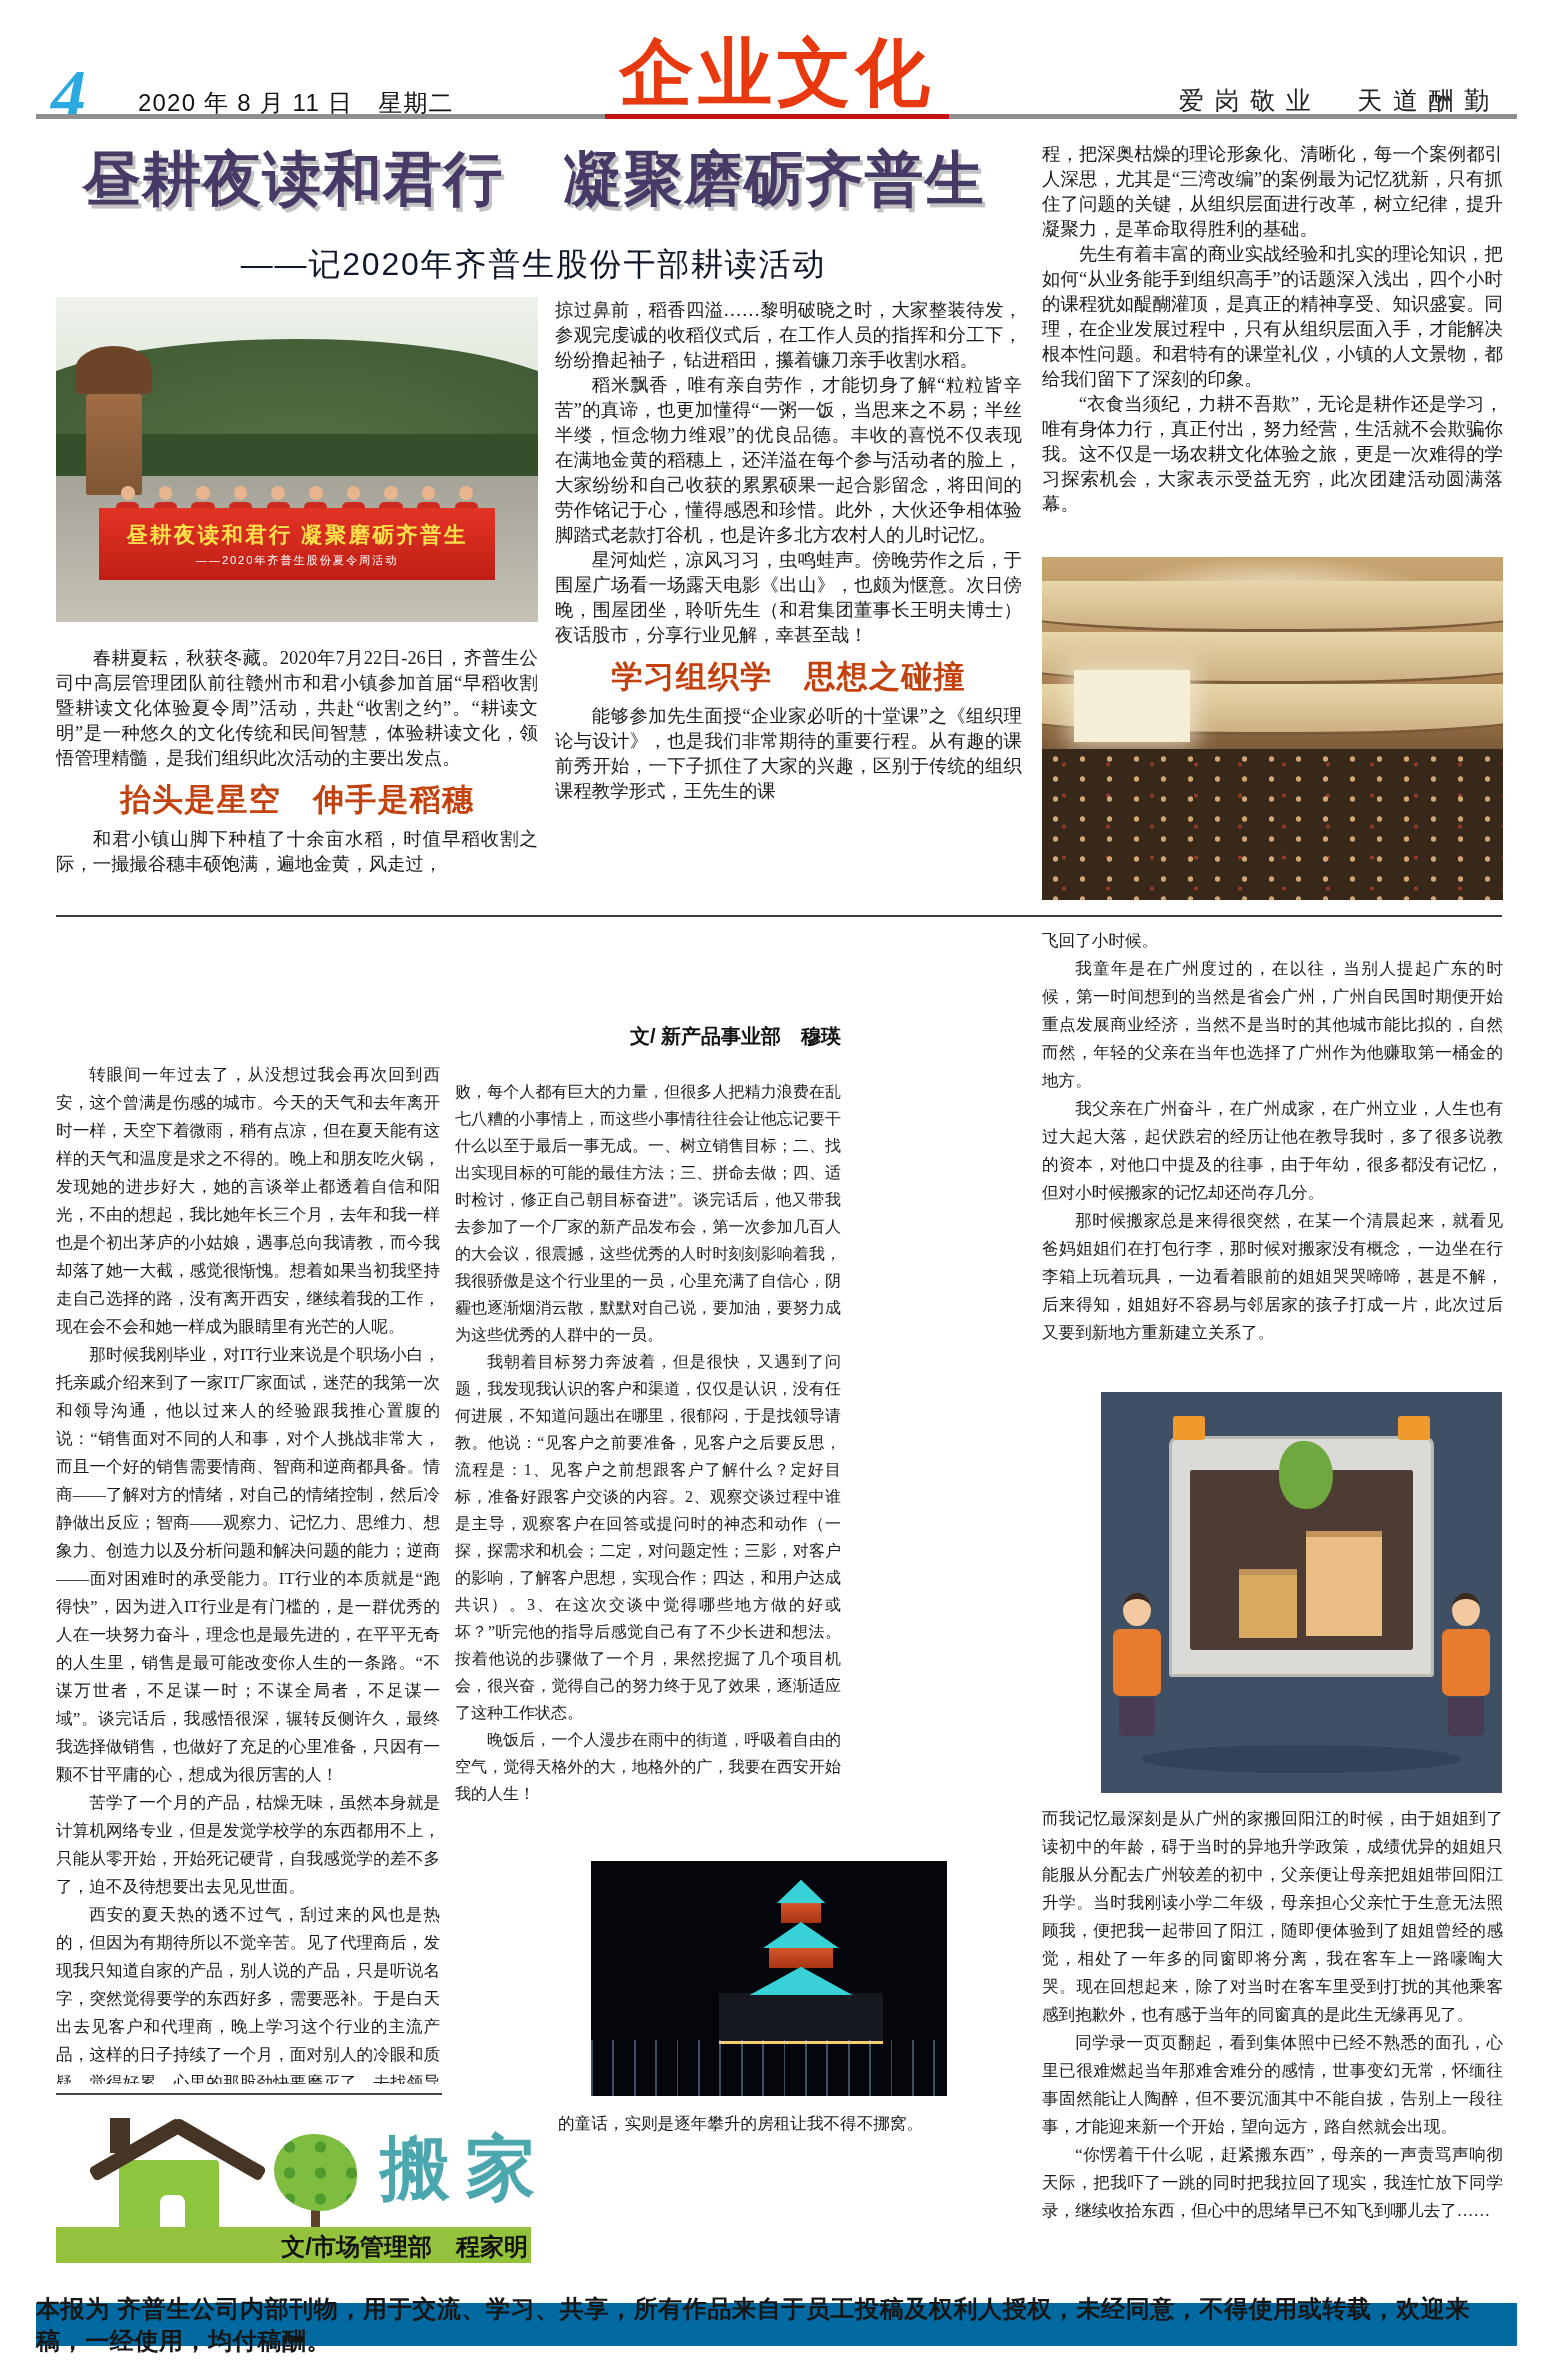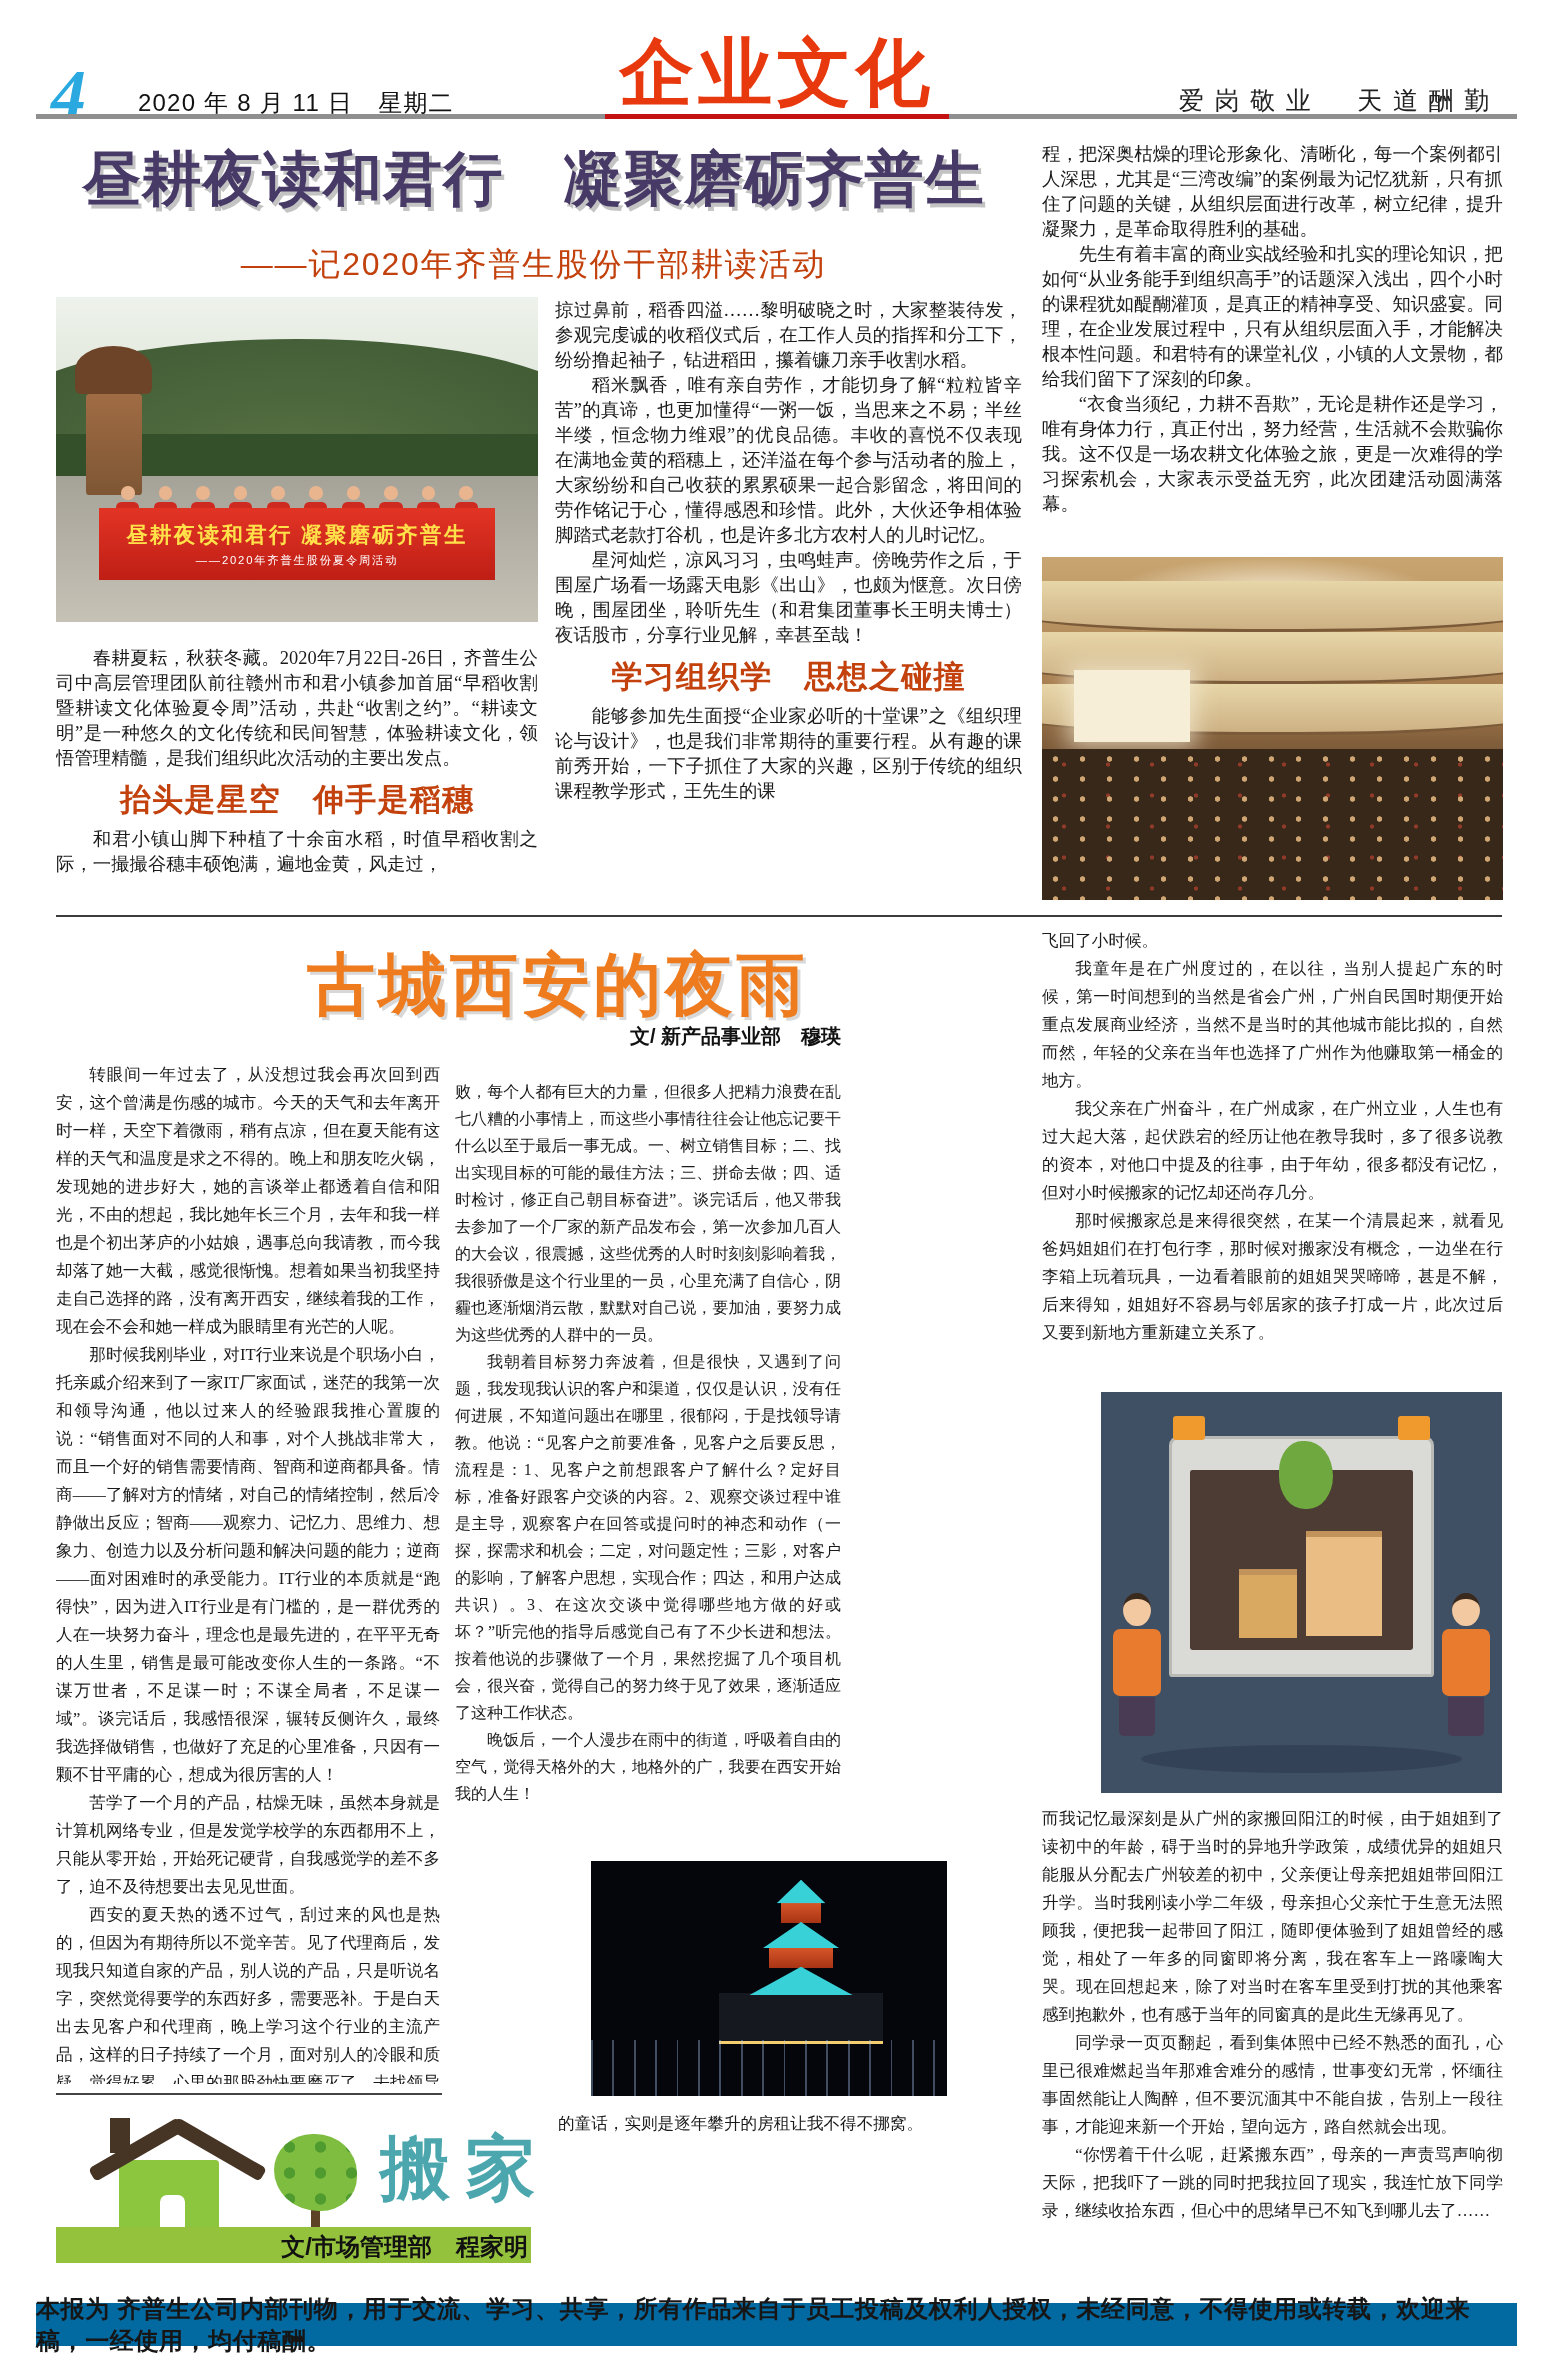--- a/index.html
+++ b/index.html
@@ -24,21 +24,21 @@
   .tx p { text-indent:2em; }
   .tx p.noind { text-indent:0; }
   .a1tx { font-size:18.4px; line-height:25px; }
   .a2tx { font-size:16.6px; line-height:28px; }
 
   
   .a1-headline { left:56px; top:140px; width:955px; text-align:center;
     font:700 59px "Liberation Sans",sans-serif; color:#473a66; letter-spacing:1.2px;
     text-shadow:3px 3.6px 0 #c3c3c3; white-space:nowrap; }
   .a1-subtitle { left:56px; top:243px; width:955px; text-align:center;
-    font:400 32px "Liberation Sans",sans-serif; color:#c2410c; letter-spacing:1.8px; }
+    font:400 32px "Liberation Sans",sans-serif; color:#0f172a; letter-spacing:1.8px; }
   .a1-col1 { left:56px;  top:646px; width:482px; height:267px; }
   .a1-col2 { left:555px; top:298px;  width:467px; height:614px; }
   .a1-col3 { left:1042px;top:142px;  width:461px; height:409px; }
   .subhead { text-align:center; font:700 31px "Liberation Sans",sans-serif; color:#c2410c;
     margin:8.3px 0 6px 0; text-indent:0 !important; letter-spacing:1.2px; }
 
   
   .photo-group { left:56px; top:297px; width:482px; height:325px; overflow:hidden; background:#cfd8c8; }
   .pg-sky   { position:absolute; left:0; top:0; width:100%; height:52%; background:linear-gradient(#eef2ec,#d6dfcc); }
   .pg-hill  { position:absolute; left:-10%; top:13%; width:120%; height:44%;
@@ -245,21 +245,20 @@
     <div class="au-glow"></div>
     <div class="au-band au-b1"></div>
     <div class="au-band au-b2"></div>
     <div class="au-band au-b3"></div>
     <div class="au-screen"></div>
     <div class="au-floor"></div>
   </div>
 
   <div class="abs divider1"></div>
 
-  <div class="abs a2-title">古城西安的夜雨</div>
   <div class="abs a2-byline">文/ 新产品事业部　穆瑛</div>
 
   <div class="abs tx a2tx a2-colA">
     <p>转眼间一年过去了，从没想过我会再次回到西安，这个曾满是伤感的城市。今天的天气和去年离开时一样，天空下着微雨，稍有点凉，但在夏天能有这样的天气和温度是求之不得的。晚上和朋友吃火锅，发现她的进步好大，她的言谈举止都透着自信和阳光，不由的想起，我比她年长三个月，去年和我一样也是个初出茅庐的小姑娘，遇事总向我请教，而今我却落了她一大截，感觉很惭愧。想着如果当初我坚持走自己选择的路，没有离开西安，继续着我的工作，现在会不会和她一样成为眼睛里有光芒的人呢。</p>
     <p>那时候我刚毕业，对IT行业来说是个职场小白，托亲戚介绍来到了一家IT厂家面试，迷茫的我第一次和领导沟通，他以过来人的经验跟我推心置腹的说：“销售面对不同的人和事，对个人挑战非常大，而且一个好的销售需要情商、智商和逆商都具备。情商——了解对方的情绪，对自己的情绪控制，然后冷静做出反应；智商——观察力、记忆力、思维力、想象力、创造力以及分析问题和解决问题的能力；逆商——面对困难时的承受能力。IT行业的本质就是“跑得快”，因为进入IT行业是有门槛的，是一群优秀的人在一块努力奋斗，理念也是最先进的，在平平无奇的人生里，销售是最可能改变你人生的一条路。“不谋万世者，不足谋一时；不谋全局者，不足谋一域”。谈完话后，我感悟很深，辗转反侧许久，最终我选择做销售，也做好了充足的心里准备，只因有一颗不甘平庸的心，想成为很厉害的人！</p>
     <p>苦学了一个月的产品，枯燥无味，虽然本身就是计算机网络专业，但是发觉学校学的东西都用不上，只能从零开始，开始死记硬背，自我感觉学的差不多了，迫不及待想要出去见见世面。</p>
     <p>西安的夏天热的透不过气，刮过来的风也是热的，但因为有期待所以不觉辛苦。见了代理商后，发现我只知道自家的产品，别人说的产品，只是听说名字，突然觉得要学的东西好多，需要恶补。于是白天出去见客户和代理商，晚上学习这个行业的主流产品，这样的日子持续了一个月，面对别人的冷眼和质疑，觉得好累，心里的那股劲快要磨灭了。去找领导取经，他说：“销售就是一个试错的过程，不要怕失</p>
   </div>
 
   <div class="abs tx a2tx a2-colB">

